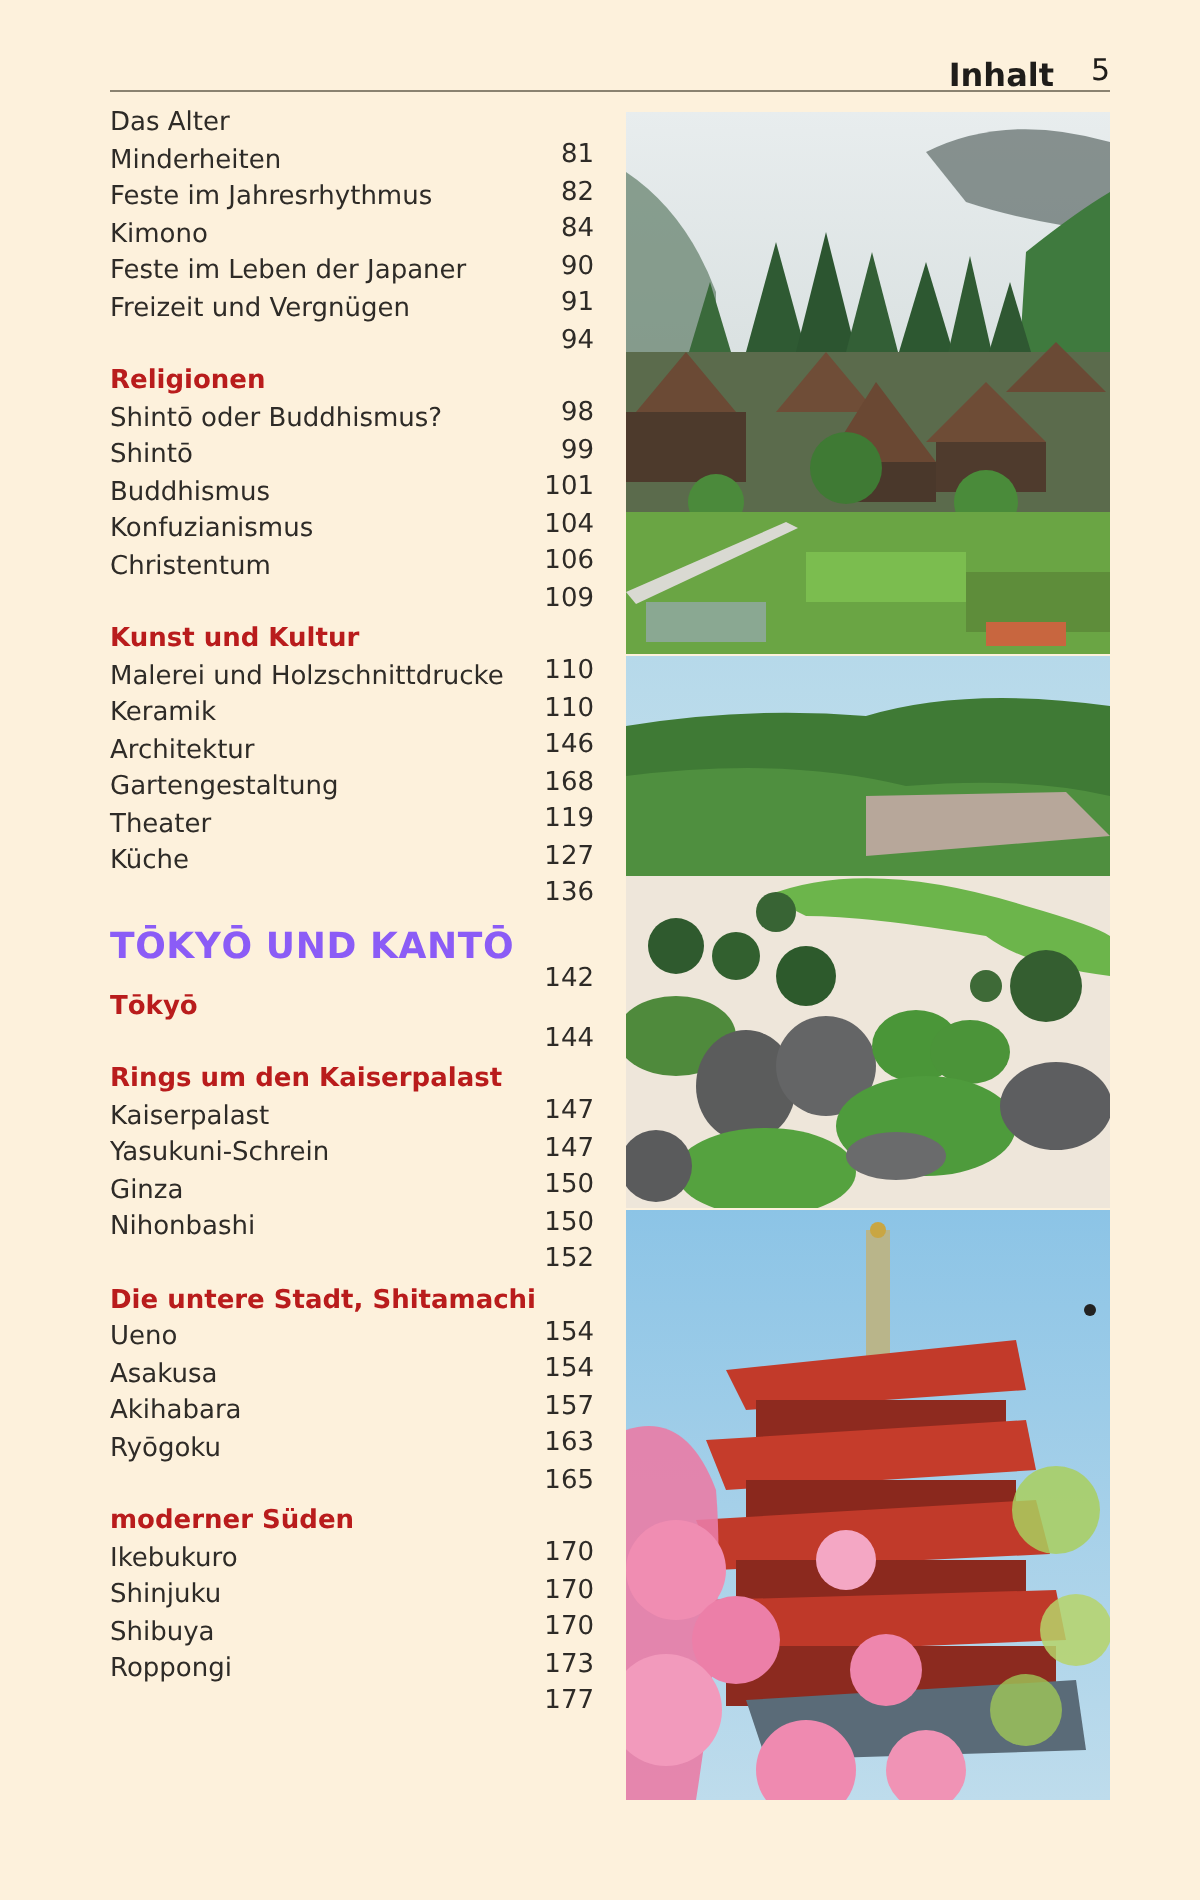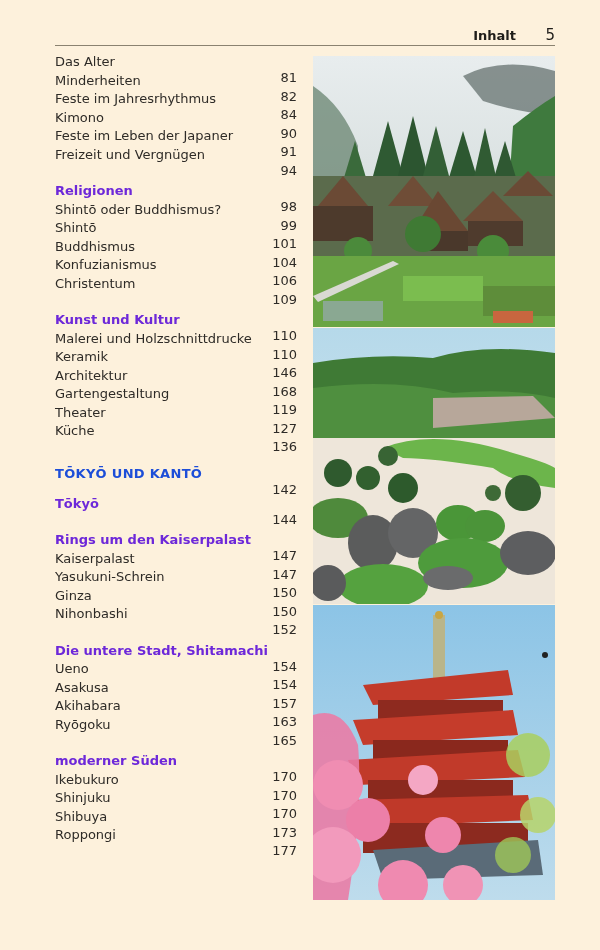--- a/index.html
+++ b/index.html
@@ -8,39 +8,39 @@
     background: #fdf1dc;
     font-family: "DejaVu Sans", sans-serif;
     color: #2e2b27;
     position: relative;
   }
   .header {
     position: absolute; left: 55px; top: 26px; width: 500px; height: 19px;
     border-bottom: 1px solid #8a8270;
   }
   .header .title {
-    position: absolute; right: 39px; top: 2px;
-    font-size: 13px; font-weight: bold; color: #1f1d1a;
+    position: absolute; right: 28px; top: 2px;
+    font-size: 16px; font-weight: bold; color: #1f1d1a;
   }
   .header .pageno {
     position: absolute; right: 0; top: 0;
     font-size: 15px; color: #1f1d1a;
   }
   .toc {
     position: absolute; left: 55px; top: 53px; width: 242px;
   }
   .row {
     position: relative; height: 18.5px; line-height: 18.5px;
     font-size: 13px; white-space: nowrap;
   }
   .row .label { position: absolute; left: 0; top: 0; }
   .row .page { position: absolute; right: 0; top: 16px; }
-  .row.section .label { color: #6d28d9; font-weight: bold; }
+  .row.section .label { color: #b91c1c; font-weight: bold; }
   .row.chapter { height: 26px; line-height: 26px; }
-  .row.chapter .label { color: #1d4ed8; font-weight: bold; font-size: 13px; letter-spacing: 0.3px; }
+  .row.chapter .label { color: #8b5cf6; font-weight: bold; font-size: 18px; letter-spacing: 0.3px; }
   .gap { height: 18px; }
   .gap-l { height: 20px; }
   .photo {
     position: absolute; left: 313px; width: 242px; overflow: hidden;
   }
   .photo svg { display: block; width: 100%; height: 100%; }
   #photo1 { top: 56px; height: 271px; }
   #photo2 { top: 328px; height: 276px; }
   #photo3 { top: 605px; height: 295px; }
 </style>

